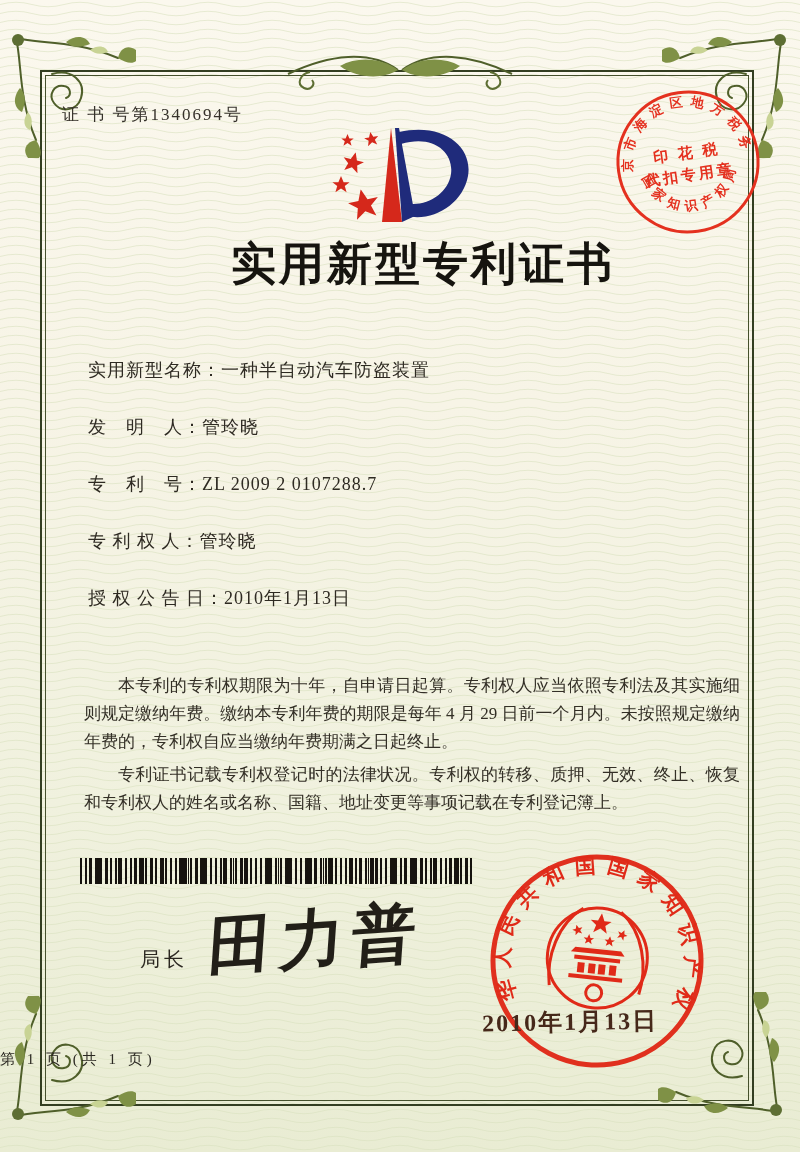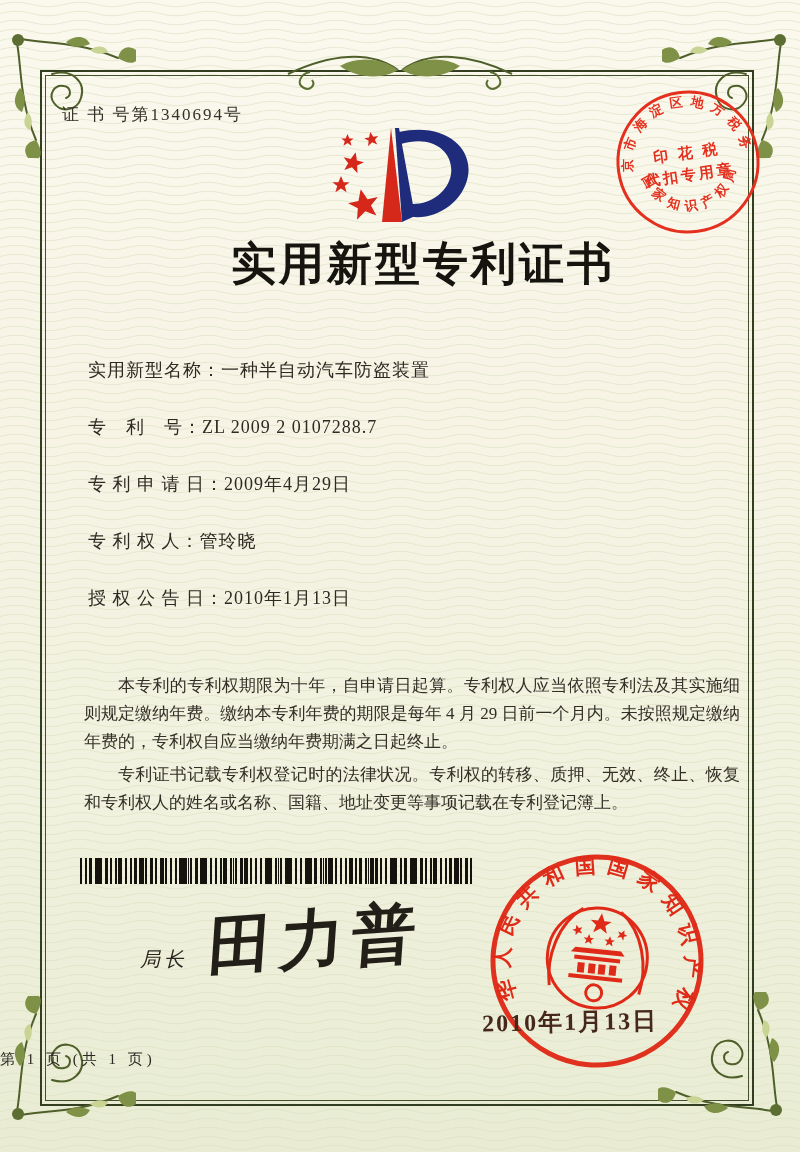--- a/index.html
+++ b/index.html
@@ -25,21 +25,21 @@
   .field-row .val{color:#2e2a22;}
   .paragraphs{position:absolute;left:84px;right:60px;top:672px;font-size:17px;
     line-height:28px;color:#332f26;text-align:justify;}
   .paragraphs p{margin:0 0 5px 0;text-indent:2em;}
   .barcode{position:absolute;left:80px;top:858px;width:392px;height:26px;z-index:3;
     background:
       repeating-linear-gradient(90deg,#15120e 0 2px,transparent 2px 5px),
       repeating-linear-gradient(90deg,#15120e 0 1px,transparent 1px 9px),
       repeating-linear-gradient(90deg,transparent 0 17px,#15120e 17px 21px);
   }
-  .sig-title{position:absolute;left:140px;top:946px;font-size:20px;letter-spacing:4px;color:#2b2720;font-style:italic;}
+  .sig-title{position:absolute;left:140px;top:946px;font-size:20px;letter-spacing:4px;color:#2b2720;}
   .sig-name{position:absolute;left:208px;top:896px;font-size:64px;font-weight:bold;color:#221f18;
     transform:rotate(-4deg) skewX(-8deg);letter-spacing:8px;}
   .tax-seal{position:absolute;left:612px;top:86px;z-index:4;transform:rotate(-8deg);}
   .issuer-seal{position:absolute;left:486px;top:850px;z-index:4;transform:rotate(6deg);}
   .seal-date{position:absolute;left:482px;top:1006px;z-index:5;font-size:24px;font-weight:bold;
     letter-spacing:2px;color:#46281a;transform:rotate(-1deg);}
   .footer{position:absolute;left:0;right:0;top:1050px;
     font-size:15px;letter-spacing:4px;color:#2b2822;}
   .seal-ring-text{font-size:13px;font-weight:bold;letter-spacing:7px;fill:#e4311f;}
   .seal-ring-text-b{font-size:13px;font-weight:bold;letter-spacing:6px;fill:#e4311f;}
@@ -132,22 +132,22 @@
       </g>
       <polygon points="86,4 77,98 97,98" fill="#d5281b"></polygon>
       <polygon points="90,4 97,98 110,92 94,4" fill="#1f2b7b"></polygon>
       <path d="M94,8 C140,-2 168,24 163,52 C158,80 128,98 102,92 L99,79 C121,84 143,70 146,50 C149,28 128,10 96,20 Z" fill="#1f2b7b"></path>
     </svg>
 
     <div class="title">实用新型专利证书</div>
 
     <div class="fields">
       <div class="field-row"><span class="lbl">实用新型名称：</span><span class="val">一种半自动汽车防盗装置</span></div>
+      <div class="field-row"><span class="lbl">发　明　人：</span><span class="val">管玲晓</span></div>
       <div class="field-row"><span class="lbl">专　利　号：</span><span class="val">ZL 2009 2 0107288.7</span></div>
-      <div class="field-row"><span class="lbl">专 利 申 请 日：</span><span class="val">2009年4月29日</span></div>
       <div class="field-row"><span class="lbl">专 利 权 人：</span><span class="val">管玲晓</span></div>
       <div class="field-row"><span class="lbl">授 权 公 告 日：</span><span class="val">2010年1月13日</span></div>
     </div>
 
     <div class="paragraphs">
       <p>本专利的专利权期限为十年，自申请日起算。专利权人应当依照专利法及其实施细则规定缴纳年费。缴纳本专利年费的期限是每年 4 月 29 日前一个月内。未按照规定缴纳年费的，专利权自应当缴纳年费期满之日起终止。</p>
       <p>专利证书记载专利权登记时的法律状况。专利权的转移、质押、无效、终止、恢复和专利权人的姓名或名称、国籍、地址变更等事项记载在专利登记簿上。</p>
     </div>
 
     <div class="barcode"></div>

